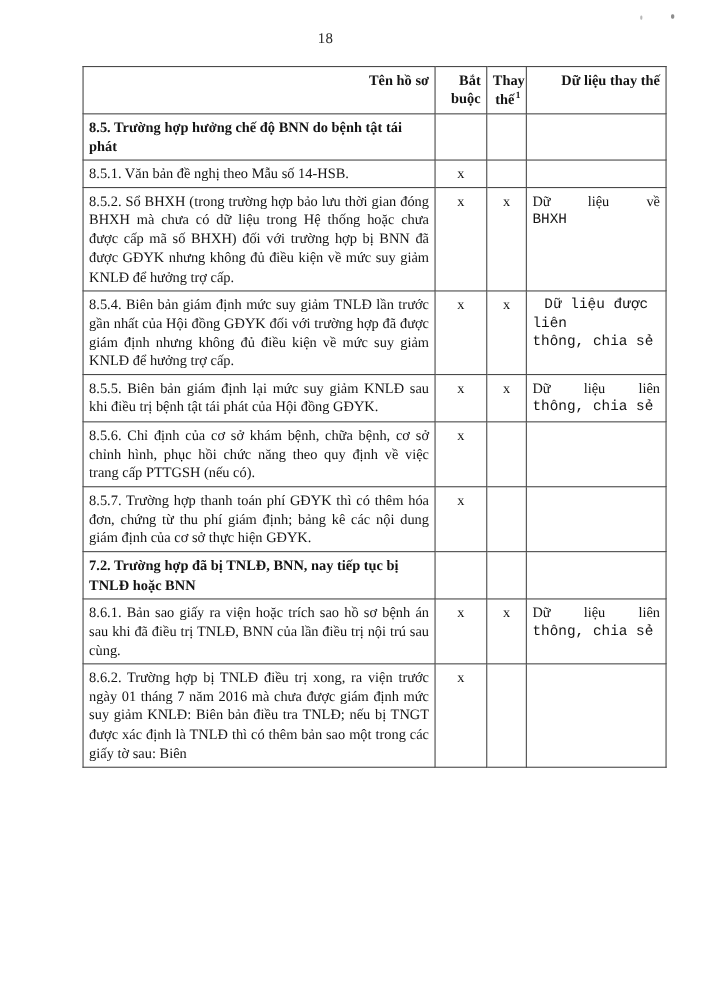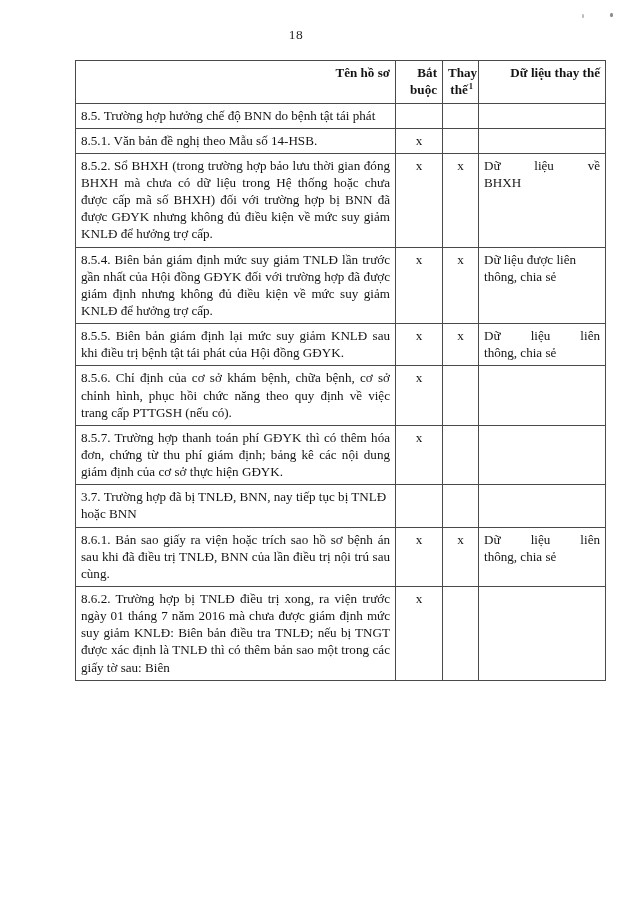--- a/index.html
+++ b/index.html
@@ -84,39 +84,40 @@
     font-weight: bold;
     padding-left: 1px;
   }
 
   td.cell-name {
     text-align: justify;
     text-align-last: left;
     hyphens: none;
   }
   td.cell-name.heading {
-    font-weight: normal;
+    font-weight: bold;
     text-align: left;
     text-align-last: left;
   }
   td.cell-mark {
     text-align: center;
     vertical-align: top;
     font-size: 12.6px;
     padding-top: 4px;
   }
   td.cell-data {
     text-align: justify;
     text-align-last: left;
     padding-left: 6px;
     padding-right: 5px;
   }
   .line2 {
     display: block;
-    text-align: left;
+    text-align: center;
+    font-family: Liberation Mono, monospace;
   }
   .justline {
     display: block;
     text-align: justify;
     text-align-last: justify;
   }
 </style>
 </head>
 <body>
 
@@ -198,21 +199,21 @@
       </tr>
 
       <tr>
         <td class="cell-name">8.5.7. Trường hợp thanh toán phí GĐYK thì có thêm hóa đơn, chứng từ thu phí giám định; bảng kê các nội dung giám định của cơ sở thực hiện GĐYK.</td>
         <td class="cell-mark">x</td>
         <td class="cell-mark"></td>
         <td class="cell-data"></td>
       </tr>
 
       <tr>
-        <td class="cell-name heading">3.7. Trường hợp đã bị TNLĐ, BNN, nay tiếp tục bị TNLĐ hoặc BNN</td>
+        <td class="cell-name heading">7.2. Trường hợp đã bị TNLĐ, BNN, nay tiếp tục bị TNLĐ hoặc BNN</td>
         <td class="cell-mark"></td>
         <td class="cell-mark"></td>
         <td class="cell-data"></td>
       </tr>
 
       <tr>
         <td class="cell-name">8.6.1. Bản sao giấy ra viện hoặc trích sao hồ sơ bệnh án sau khi đã điều trị TNLĐ, BNN của lần điều trị nội trú sau cùng.</td>
         <td class="cell-mark">x</td>
         <td class="cell-mark">x</td>
         <td class="cell-data">

